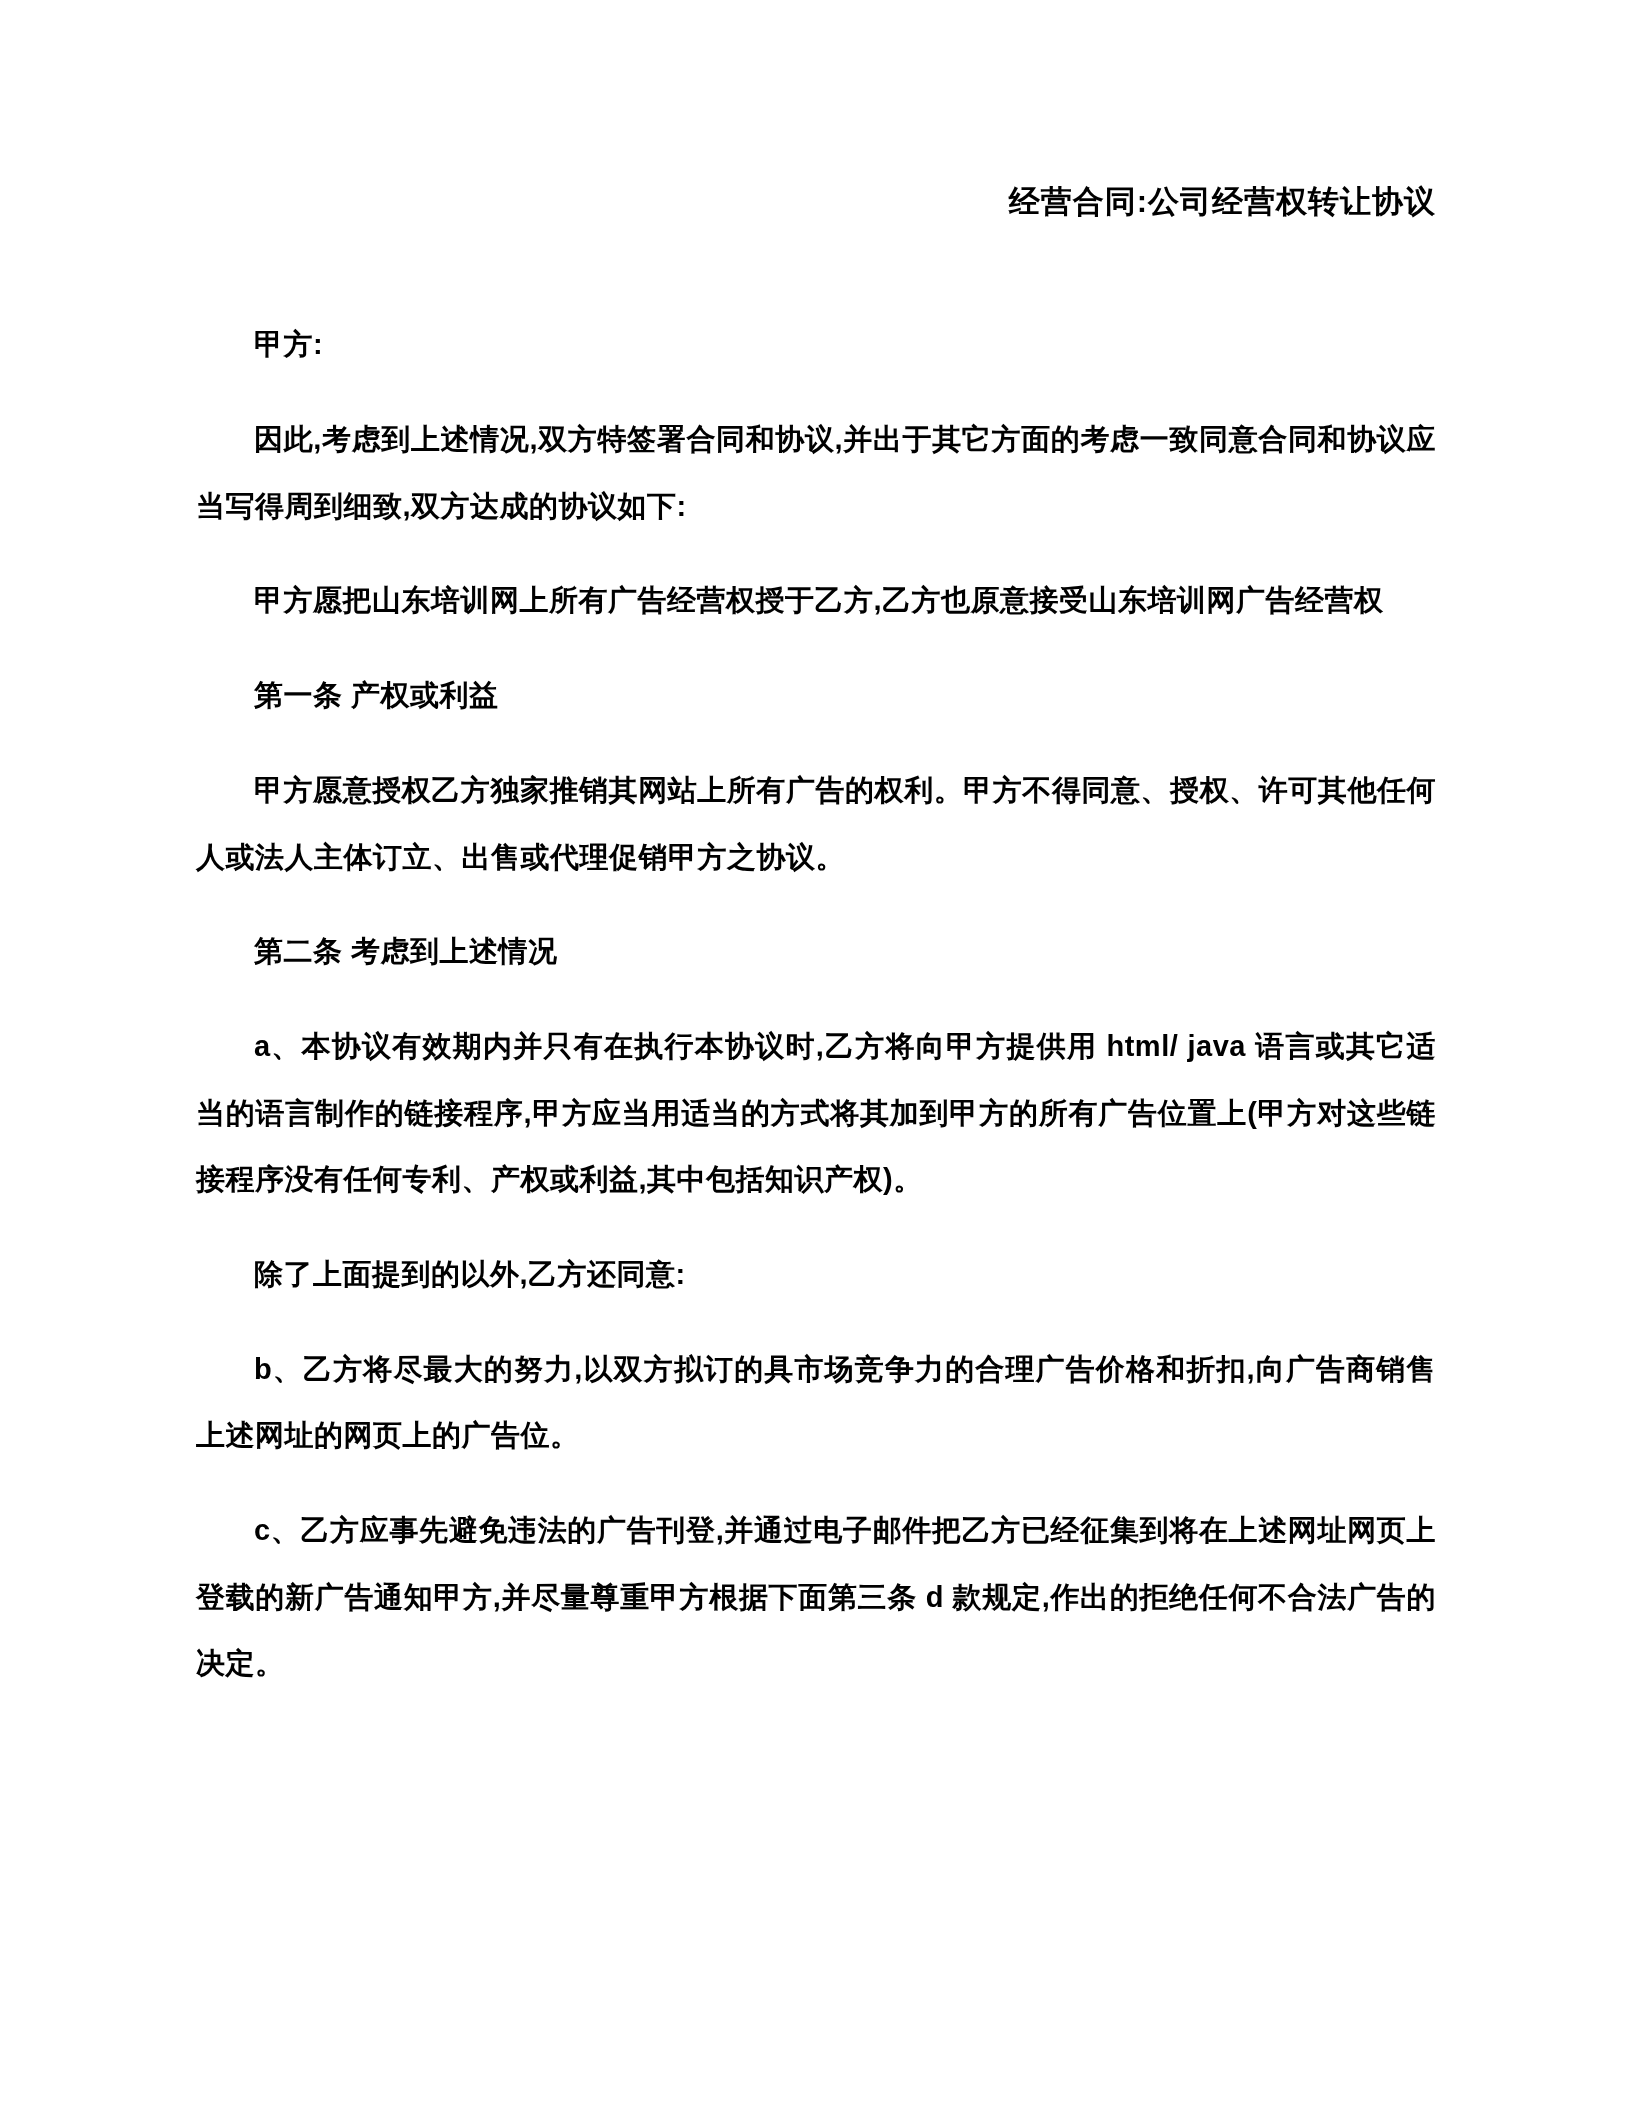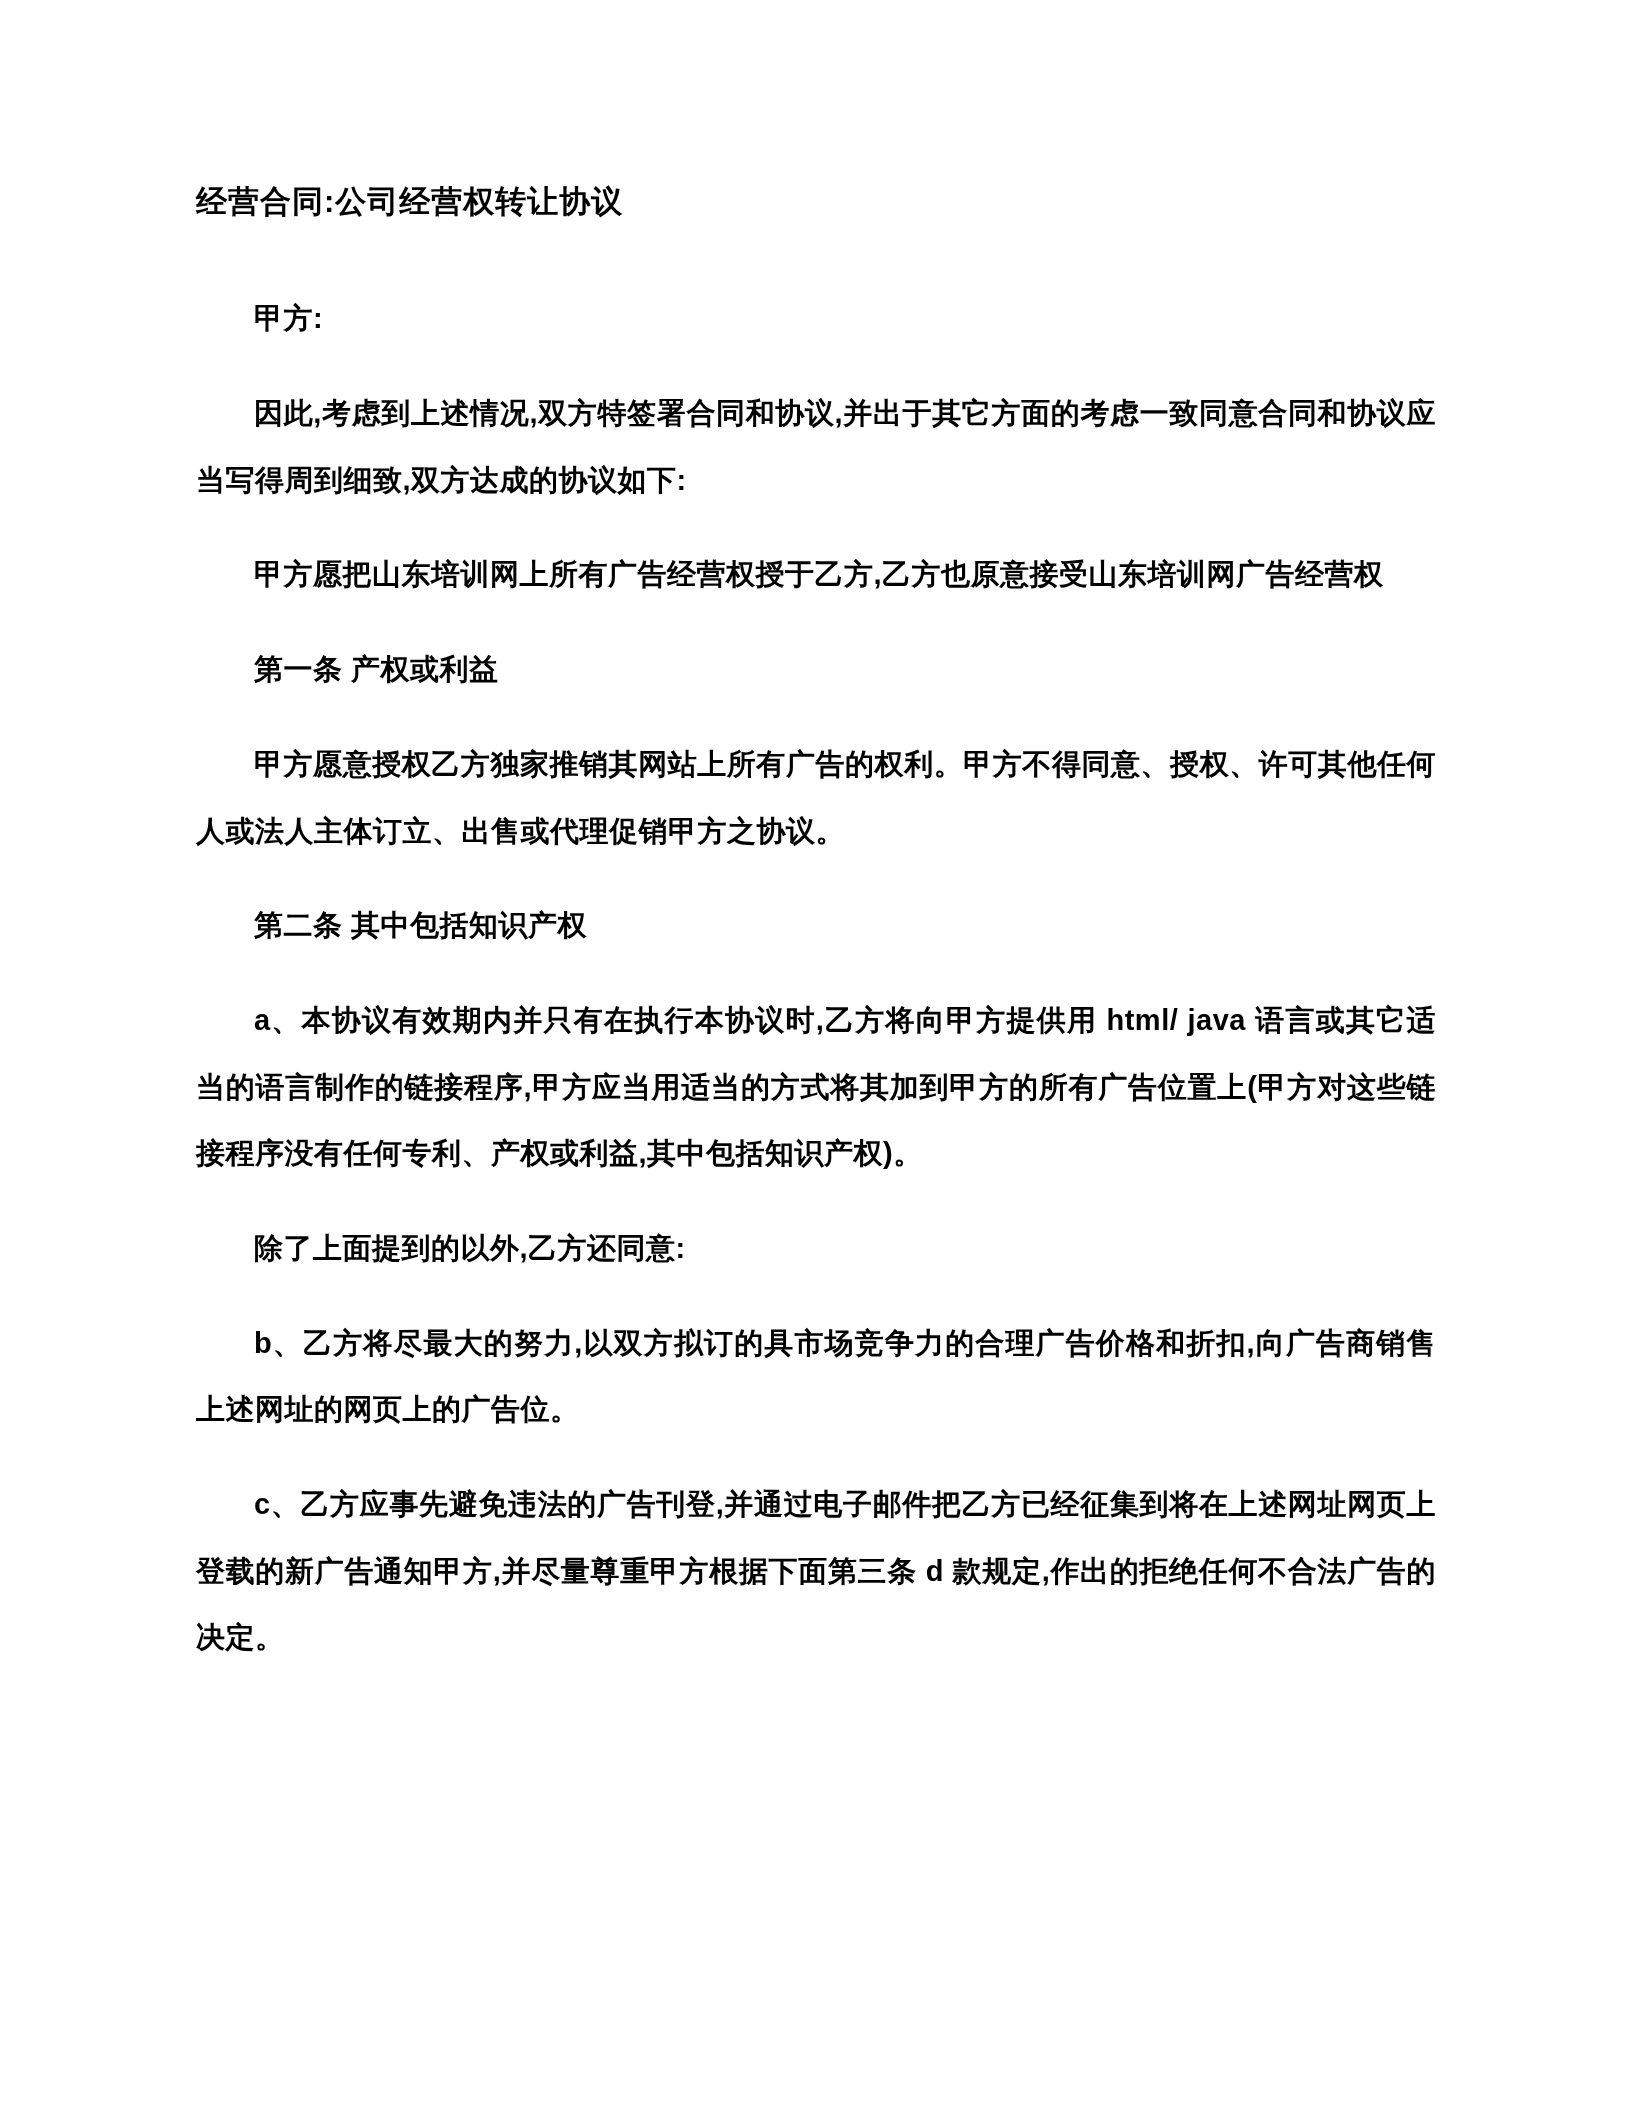--- a/index.html
+++ b/index.html
@@ -11,25 +11,25 @@
     color: #000000;
     font-family: "Liberation Sans", "DejaVu Sans", sans-serif;
   }
   .page {
     width: 1632px;
     min-height: 2112px;
     background: #ffffff;
     padding: 180px 196px 120px 196px;
   }
   .doc-title {
-    text-align: left;
+    text-align: right;
     font-size: 31px;
     font-weight: 700;
     line-height: 1.4;
-    margin-bottom: 62px;
+    margin-bottom: 88px;
     letter-spacing: 1px;
   }
   .para {
     font-size: 29px;
     font-weight: 700;
     line-height: 2.3;
     text-align: justify;
     text-indent: 2em;
     margin-bottom: 28px;
     letter-spacing: 0.5px;
@@ -40,18 +40,18 @@
 <body>
 
 <div class="page">
   <h1 class="doc-title">经营合同:公司经营权转让协议</h1>
 
   <p class="para">甲方:</p>
   <p class="para">因此,考虑到上述情况,双方特签署合同和协议,并出于其它方面的考虑一致同意合同和协议应当写得周到细致,双方达成的协议如下:</p>
   <p class="para">甲方愿把山东培训网上所有广告经营权授于乙方,乙方也原意接受山东培训网广告经营权</p>
   <p class="para">第一条 产权或利益</p>
   <p class="para">甲方愿意授权乙方独家推销其网站上所有广告的权利。甲方不得同意、授权、许可其他任何人或法人主体订立、出售或代理促销甲方之协议。</p>
-  <p class="para">第二条 其中包括知识产权</p>
+  <p class="para">第二条 考虑到上述情况</p>
   <p class="para">a、本协议有效期内并只有在执行本协议时,乙方将向甲方提供用 html/ java 语言或其它适当的语言制作的链接程序,甲方应当用适当的方式将其加到甲方的所有广告位置上(甲方对这些链接程序没有任何专利、产权或利益,其中包括知识产权)。</p>
   <p class="para">除了上面提到的以外,乙方还同意:</p>
   <p class="para">b、乙方将尽最大的努力,以双方拟订的具市场竞争力的合理广告价格和折扣,向广告商销售上述网址的网页上的广告位。</p>
   <p class="para">c、乙方应事先避免违法的广告刊登,并通过电子邮件把乙方已经征集到将在上述网址网页上登载的新广告通知甲方,并尽量尊重甲方根据下面第三条 d 款规定,作出的拒绝任何不合法广告的决定。</p>
 </div>
 
 </body></html>

